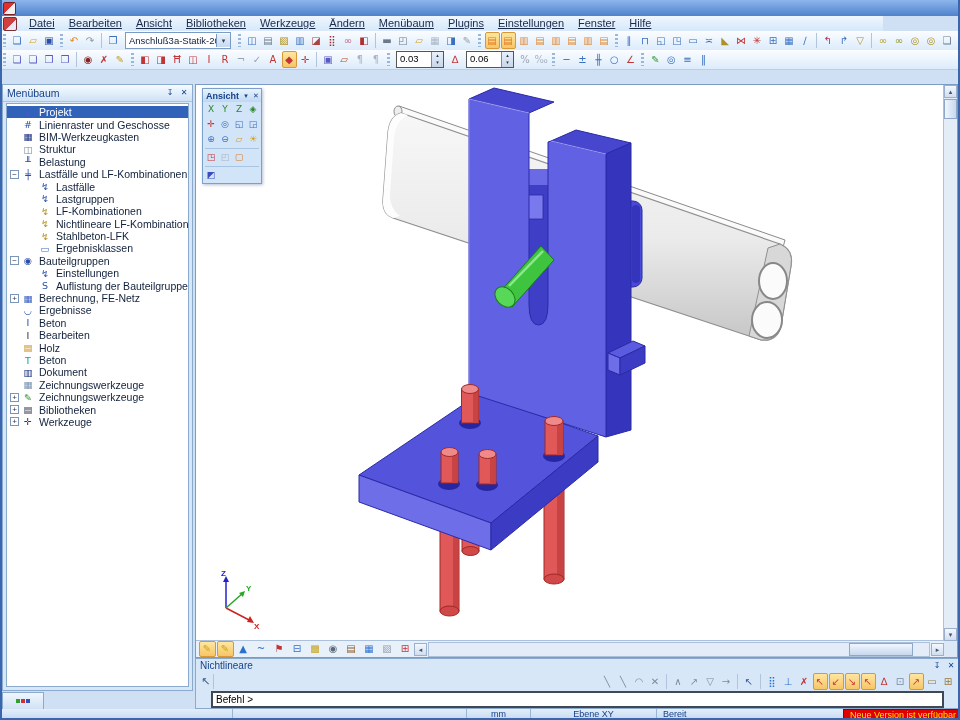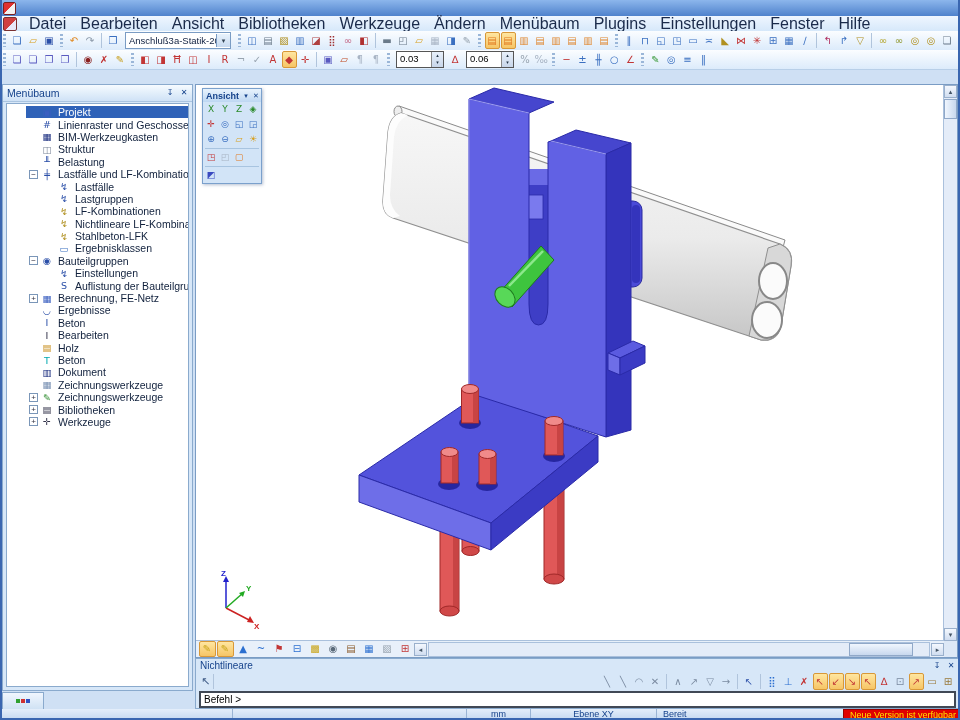--- a/index.html
+++ b/index.html
@@ -8,23 +8,23 @@
   .wframe{position:absolute;inset:0;border:2px solid #3a66b0;border-top:none;pointer-events:none;z-index:60;}
 
   
   .titlebar{position:absolute;left:0;top:0;width:960px;height:16px;
     background:linear-gradient(180deg,#8cb6ec,#4f82cc);display:flex;align-items:center;z-index:10;}
   .appicon{width:11px;height:11px;margin-left:3px;border:1px solid #7a2020;border-radius:2px;
     background:linear-gradient(135deg,#e03030 48%,#f2f2f2 48%);}
   .apptitle{flex:1;text-align:center;font-size:10px;font-weight:bold;color:#0a2a6a;white-space:nowrap;}
 
   
-  .menubar{position:absolute;left:0;top:16px;width:960px;height:15px;
+  .menubar{position:absolute;left:0;top:16px;width:883px;height:15px;
     background:linear-gradient(180deg,#eff6ff,#d6e8fa);border-bottom:1px solid #c2d6ec;
-    display:flex;align-items:center;font-size:16px;color:#1a2a4a;z-index:10;}
+    display:flex;align-items:center;font-size:11px;color:#1a2a4a;z-index:10;text-decoration:underline;}
   .menuappicon{width:12px;height:12px;margin:0 5px 0 3px;border:1px solid #7a3030;border-radius:2px;
     background:linear-gradient(135deg,#d04040 55%,#e8e8f8 55%);}
   .mitem{padding:0 7px;height:15px;line-height:15px;white-space:nowrap;}
 
   
   .tb{position:absolute;left:0;width:960px;height:19px;
     background:linear-gradient(180deg,#fbfdff,#dcebfb);border-bottom:1px solid #b8cfe8;
     display:flex;align-items:center;z-index:10;}
   #tb1{top:31px;} #tb2{top:50px;}
   .g{display:flex;align-items:center;}
@@ -49,21 +49,21 @@
 
   
   .lpanel{position:absolute;left:2px;top:84px;width:191px;height:607px;background:#d7e7f8;
     border:1px solid #8aaacd;box-sizing:border-box;z-index:5;}
   .lphead{height:16px;display:flex;align-items:center;
     background:linear-gradient(180deg,#f6fbff,#cfe2f6);border-bottom:1px solid #aac4e0;}
   .lptitle{flex:1;font-size:10.5px;color:#15428b;padding-left:4px;}
   .winbtn{width:12px;height:12px;font-size:8px;line-height:11px;text-align:center;color:#15428b;
     margin-right:2px;font-family:"DejaVu Sans",sans-serif;}
   .treewrap{position:absolute;left:3px;top:18px;right:3px;bottom:3px;background:#fff;
-    border:1px solid #8aaacd;overflow:hidden;padding-top:2px;padding-left:19px;}
+    border:1px solid #8aaacd;overflow:hidden;padding-top:2px;}
   .trow{display:flex;align-items:center;height:12.4px;font-size:10.5px;color:#10203c;white-space:nowrap;}
   .trow.sel{background:#2f62b8;color:#fff;}
   .exp{width:9px;height:9px;border:1px solid #7a96b8;background:#fff;font-size:8px;line-height:7px;
     text-align:center;color:#334;margin-right:2px;flex:none;box-sizing:border-box;}
   .expsp{width:11px;flex:none;}
   .ticon{width:14px;flex:none;text-align:center;font-size:9.5px;margin-right:2px;
     font-family:"DejaVu Sans",sans-serif;}
   .tlabel{padding:0 2px;}
   .ptab{position:absolute;left:2px;top:692px;width:40px;height:16px;z-index:5;
     background:linear-gradient(180deg,#f0f6fe,#d0e2f4);border:1px solid #8aaacd;
@@ -100,21 +100,21 @@
   .corner{position:absolute;right:0;bottom:0;width:13px;height:16px;background:#dde8f6;z-index:7;}
 
   
   .cmdpanel{position:absolute;left:195px;top:658px;width:765px;height:51px;background:#d7e7f8;
     border:1px solid #8aaacd;box-sizing:border-box;z-index:5;}
   .cmdhead{height:13px;display:flex;align-items:center;}
   .cmdtitle{flex:1;font-size:10px;color:#15428b;padding-left:4px;}
   .cmdrow{height:19px;display:flex;align-items:center;}
   .cursoricon{font-size:11px;color:#44608a;margin-left:5px;font-family:"DejaVu Sans",sans-serif;}
   .cmdsnaps{margin-left:auto;display:flex;align-items:center;margin-right:3px;}
-  .cmdinput{margin:0 3px;height:13px;background:#fff;border:2px solid #404855;font-size:10px;
+  .cmdinput{margin:0 15px;height:13px;background:#fff;border:2px solid #404855;font-size:10px;
     line-height:13px;padding-left:3px;color:#000;}
 
   
   .statusbar{position:absolute;left:0;top:709px;width:960px;height:11px;z-index:10;
     background:linear-gradient(180deg,#e4eefa,#c4d8f0);display:flex;align-items:center;
     font-size:9px;color:#15428b;}
   .scell{height:11px;line-height:11px;border-right:1px solid #9ab4d4;text-align:center;
     white-space:nowrap;flex:none;box-sizing:border-box;}
   .badge{background:#e00000;color:#ffe000;font-size:9px;padding:0 6px;height:11px;line-height:11px;
     border:1px solid #900;white-space:nowrap;flex:none;box-sizing:border-box;}

